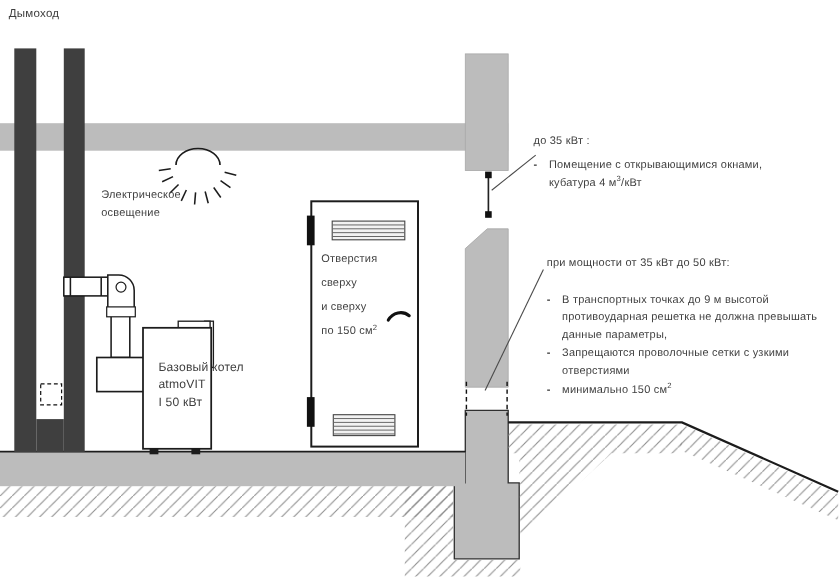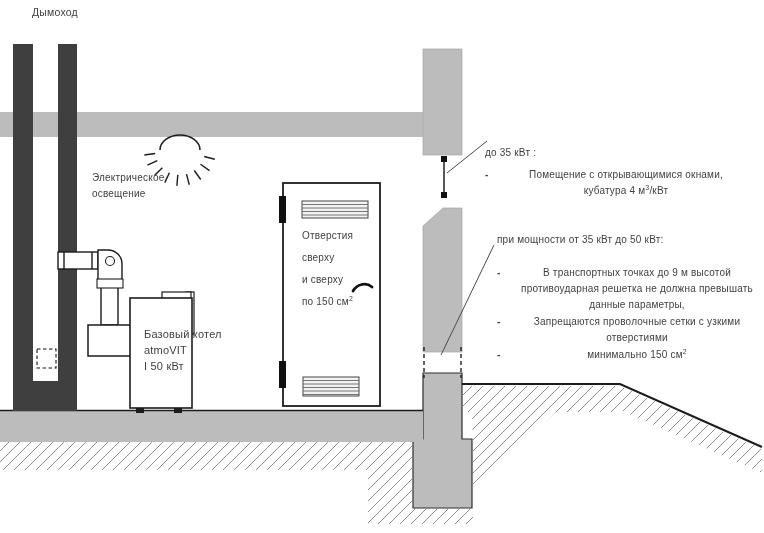--- a/index.html
+++ b/index.html
@@ -16,22 +16,22 @@
   }
   .stage svg{position:absolute;left:0;top:0;}
   .lbl{position:absolute;font-size:10px;line-height:16px;letter-spacing:.2px;color:var(--text_color);}
   .hdr{font-size:10.5px;line-height:16px;}
   .fill-wall{fill:var(--wall_gray);}
   .fill-dark{fill:var(--dark_gray);}
   sup{font-size:7px;line-height:0;}
   .bullets{display:flex;flex-direction:column;gap:1px;}
   .bullet{display:flex;}
   .bullet .dash{width:14px;flex:0 0 14px;font-weight:bold;}
-  .bullet .btxt{flex:1;text-align:center;}
-  .door-lines div{margin-bottom:7px;margin-left:10px;}
+  .bullet .btxt{flex:1;}
+  .door-lines div{margin-bottom:7px;}
 </style>
 </head>
 <body>
 
 <div class="stage">
 
   <svg width="764" height="533" viewBox="0 0 764 533">
     <defs>
       <pattern id="hatch" width="11" height="11" patternUnits="userSpaceOnUse">
         <path d="M0,11 L11,0" stroke="#8f8f8f" stroke-width="1" fill="none"></path>
@@ -134,21 +134,21 @@
         <line x1="162.3" y1="167.7" x2="154.5" y2="175.5"></line>
         <line x1="157.3" y1="160.6" x2="147.4" y2="165.2"></line>
         <line x1="155.2" y1="153.5" x2="144.4" y2="155.0"></line>
       </g>
     </g>
 
     <line x1="487" y1="141" x2="447" y2="173" stroke="#4a4a4a" stroke-width="1"></line>
     <line x1="494" y1="245" x2="441" y2="355" stroke="#4a4a4a" stroke-width="1"></line>
   </svg>
 
-  <div class="lbl hdr" style="left:8px;top:4px;margin-left:24px;">
+  <div class="lbl hdr" style="left:8px;top:4px;">
     <div>Дымоход</div>
   </div>
 
   <div class="lbl" style="left:92px;top:170px;">
     <div>Электрическое</div>
     <div>освещение</div>
   </div>
 
   <div class="lbl" style="left:144px;top:326px;font-size:11px;line-height:16px;">
     <div>Базовый котел</div>
@@ -157,21 +157,21 @@
   </div>
 
   <div class="lbl door-lines" style="left:292px;top:228px;line-height:15px;">
     <div>Отверстия</div>
     <div>сверху</div>
     <div>и сверху</div>
     <div><span>по 150 см</span><sup>2</sup></div>
   </div>
 
   <div class="lbl" style="left:485px;top:121px;width:268px;">
-    <div style="margin-bottom:6px;margin-top:24px;">до 35 кВт :</div>
+    <div style="margin-bottom:6px;">до 35 кВт :</div>
     <div class="bullets">
       <div class="bullet">
         <span class="dash">-</span>
         <span class="btxt">
           <span>Помещение с открывающимися окнами,</span><br>
           <span>кубатура 4 м</span><sup>3</sup><span>/кВт</span>
         </span>
       </div>
     </div>
   </div>

